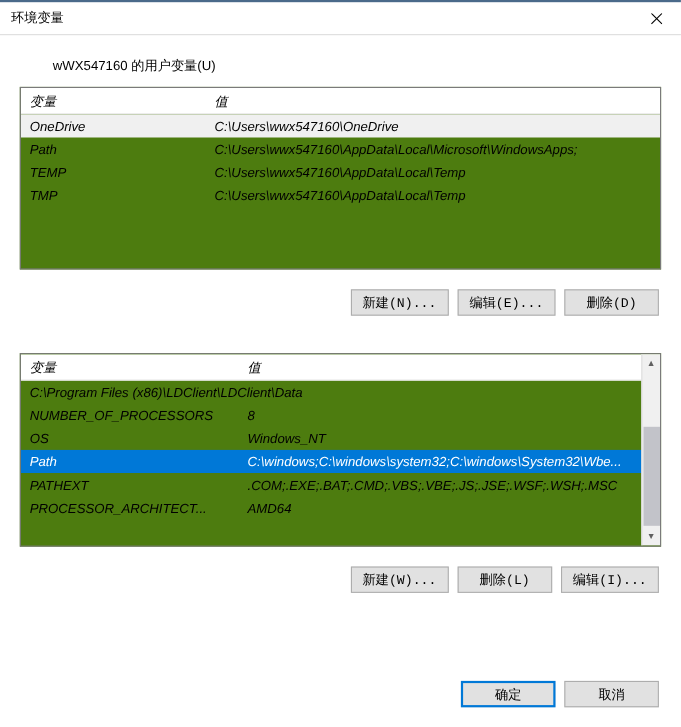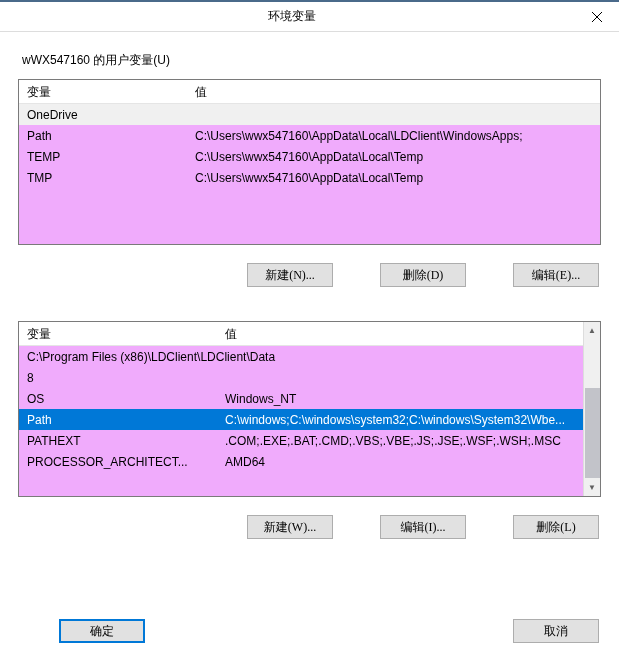--- a/index.html
+++ b/index.html
@@ -17,21 +17,20 @@
     flex-direction: column;
     background: #fff;
     border-top: 2px solid #4a6a8a;
   }
   .titlebar {
     height: 30px;
     display: flex;
     align-items: center;
     padding-left: 10px;
     border-bottom: 1px solid #ddd;
-    text-align: center;
   }
   .titlebar-title {
     flex: 1;
     font-size: 12px;
   }
   .close-btn {
     width: 45px;
     height: 30px;
     display: flex;
     align-items: center;
@@ -42,27 +41,29 @@
   .content {
     flex: 1;
     padding: 14px 18px 0 18px;
     display: flex;
     flex-direction: column;
     gap: 8px;
   }
   .section-label {
     font-size: 12px;
     padding: 6px 0 2px 4px;
+    margin-left: 26px;
   }
   .listbox {
     border: 1px solid #7a7a7a;
-    background: #f0abfc;
+    background: #4d7c0f;
     height: 166px;
     overflow: hidden;
     position: relative;
+    font-style: italic;
   }
   .listbox.sys {
     height: 176px;
   }
   .headers {
     display: flex;
     height: 24px;
     border-bottom: 1px solid #e5e5e5;
     background: #fff;
   }
@@ -103,22 +104,21 @@
     padding: 10px 2px 10px 2px;
   }
   .btn {
     min-width: 86px;
     height: 24px;
     border: 1px solid #adadad;
     background: #e1e1e1;
     font-size: 12px;
     padding: 0 10px;
     cursor: pointer;
-    font-family: Liberation Serif, serif;
-    margin-left: 39px;
+    font-family: Liberation Mono, monospace;
   }
   .btn.primary {
     border: 2px solid #0078d7;
     background:#e1e1e1;
   }
   .spacer { height: 8px; }
   .scroll-indicator {
     position: absolute;
     right: 0;
     top: 0;
@@ -136,21 +136,21 @@
     font-size:8px; color:#606060;
     cursor:pointer;
   }
   .scroll-thumb {
     width:15px; flex:0 0 90px; background:#c2c3c9; margin:1px;
     cursor:pointer;
   }
   .scroll-track { flex:1; }
   .footer {
     display:flex;
-    justify-content:space-between;
+    justify-content:flex-end;
     gap:8px;
     padding: 16px 20px 18px 20px;
   }
   .spacer-grow { flex:1; }
 </style>
 </head>
 <body>
 
 <div class="window">
 
@@ -169,55 +169,57 @@
     <div class="section-label">wWX547160 的用户变量(U)</div>
 
     <div class="listbox">
       <div class="headers">
         <div class="col col1">变量</div>
         <div class="col col2">值</div>
       </div>
       <div class="rows" id="user-rows">
           <div class="row highlight">
             <div class="cell col1">OneDrive</div>
+            <div class="cell col2">C:\Users\wwx547160\OneDrive</div>
           </div>
           <div class="row">
             <div class="cell col1">Path</div>
-            <div class="cell col2">C:\Users\wwx547160\AppData\Local\LDClient\WindowsApps;</div>
+            <div class="cell col2">C:\Users\wwx547160\AppData\Local\Microsoft\WindowsApps;</div>
           </div>
           <div class="row">
             <div class="cell col1">TEMP</div>
             <div class="cell col2">C:\Users\wwx547160\AppData\Local\Temp</div>
           </div>
           <div class="row">
             <div class="cell col1">TMP</div>
             <div class="cell col2">C:\Users\wwx547160\AppData\Local\Temp</div>
           </div>
         </div>
     </div>
 
     <div class="btn-row">
       <button class="btn">新建(N)...</button>
+      <button class="btn">编辑(E)...</button>
       <button class="btn">删除(D)</button>
-      <button class="btn">编辑(E)...</button>
     </div>
 
     <div class="spacer"></div>
 
 
     <div class="listbox sys">
       <div class="headers">
         <div class="col col1b">变量</div>
         <div class="col col2">值</div>
       </div>
       <div class="rows" id="sys-rows">
           <div class="row">
             <div class="cell col2">C:\Program Files (x86)\LDClient\LDClient\Data</div>
           </div>
           <div class="row">
+            <div class="cell col1b">NUMBER_OF_PROCESSORS</div>
             <div class="cell col2">8</div>
           </div>
           <div class="row">
             <div class="cell col1b">OS</div>
             <div class="cell col2">Windows_NT</div>
           </div>
           <div class="row selected">
             <div class="cell col1b">Path</div>
             <div class="cell col2">C:\windows;C:\windows\system32;C:\windows\System32\Wbe...</div>
           </div>
@@ -233,22 +235,22 @@
       <div class="scroll-indicator">
         <div class="scroll-arrow">▲</div>
         <div class="scroll-track"></div>
         <div class="scroll-thumb"></div>
         <div class="scroll-arrow">▼</div>
       </div>
     </div>
 
     <div class="btn-row">
       <button class="btn">新建(W)...</button>
+      <button class="btn">删除(L)</button>
       <button class="btn">编辑(I)...</button>
-      <button class="btn">删除(L)</button>
     </div>
 
     <div class="spacer-grow"></div>
   </div>
 
   <div class="footer">
     <button class="btn primary">确定</button>
     <button class="btn">取消</button>
   </div>
 

